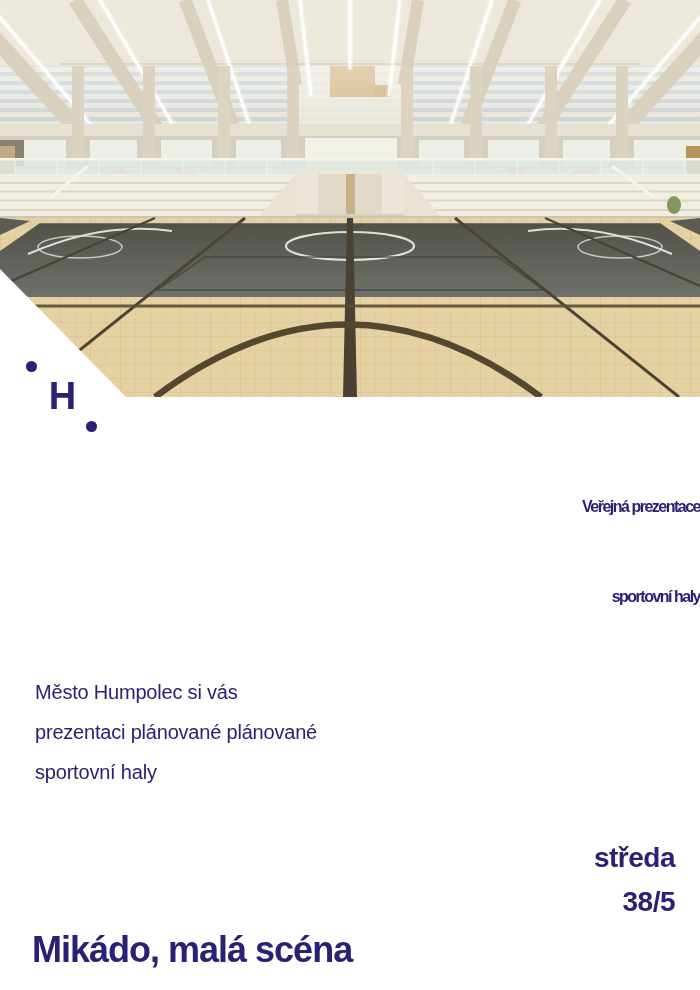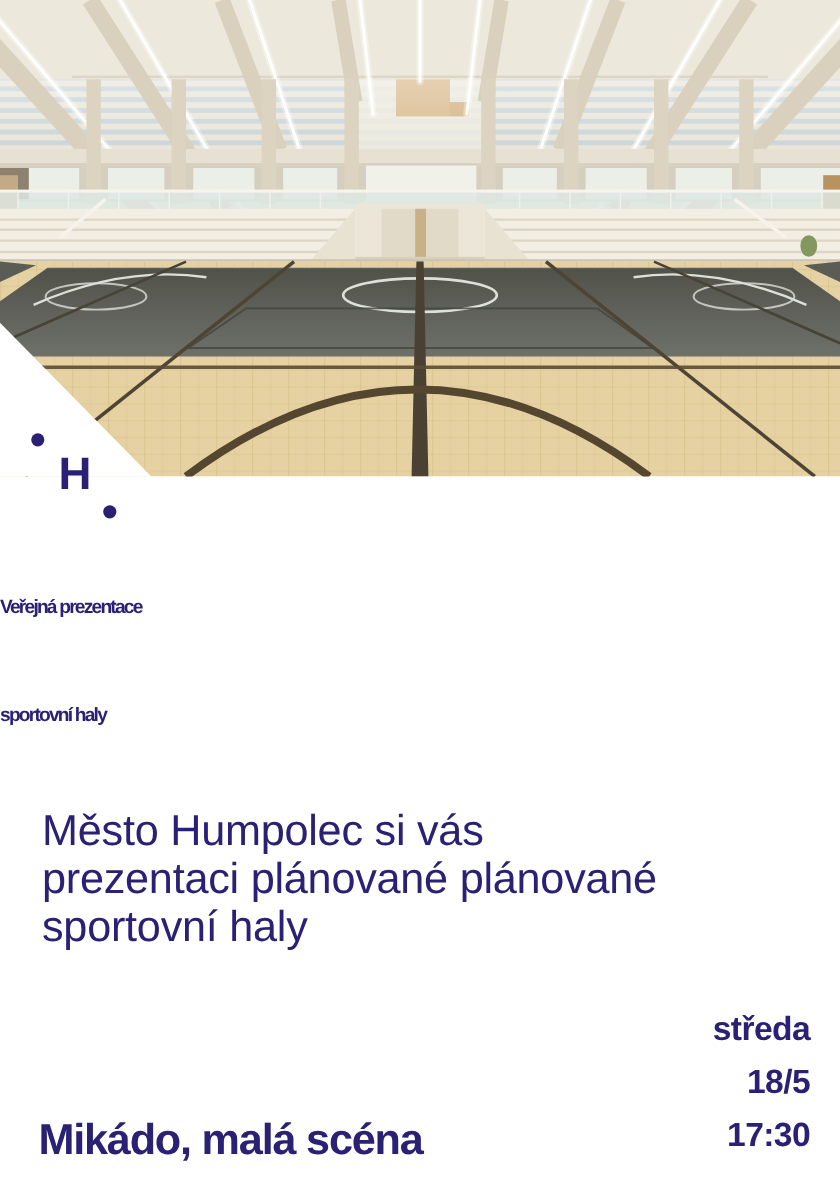--- a/index.html
+++ b/index.html
@@ -4,23 +4,23 @@
 <style>
   html,body{margin:0;padding:0;}
   body{background:#ffffff;font-family:"Liberation Sans", sans-serif;}
   .poster{position:relative;width:700px;height:990px;background:#ffffff;overflow:hidden;color:var(--navy,#2a2174);}
   .photo{position:absolute;top:0;left:0;display:block;}
   .logo-dot{position:absolute;width:11px;height:11px;border-radius:50%;background:var(--navy,#2a2174);}
   .logo-dot.top{left:26px;top:361px;}
   .logo-dot.bottom{left:86px;top:421px;}
   .logo-h{position:absolute;left:62px;top:398px;transform:translate(-50%,-54%);
           font-size:38px;font-weight:800;letter-spacing:-1px;}
-  .title{position:absolute;left:0;right:0;top:462px;text-align:left;
+  .title{position:absolute;left:0;right:0;top:462px;text-align:right;
          font-size:55px;line-height:90px;font-weight:800;letter-spacing:-1.5px;}
-  .body-text{position:absolute;left:35px;top:672px;font-size:36px;line-height:40px;
+  .body-text{position:absolute;left:35px;top:672px;font-size:20px;line-height:40px;
              font-weight:400;letter-spacing:-0.2px;}
   .venue{position:absolute;left:32px;top:929px;font-size:36px;font-weight:800;letter-spacing:-1px;}
   .datetime{position:absolute;right:25px;top:836px;text-align:right;
             font-size:28px;line-height:44px;font-weight:800;letter-spacing:-0.5px;}
 </style>
 </head>
 <body>
 
 <div class="poster" style="--navy: #2a2174;">
 
@@ -213,17 +213,16 @@
   <div class="body-text">
     <div>Město Humpolec si vás</div>
     <div>prezentaci plánované plánované</div>
     <div>sportovní haly</div>
   </div>
 
   <div class="venue">Mikádo, malá scéna</div>
 
   <div class="datetime">
     <div>středa</div>
-    <div>18/5</div>
-    <div>17:30</div>
+    <div>38/5</div>
   </div>
 
 </div>
 
 </body></html>

